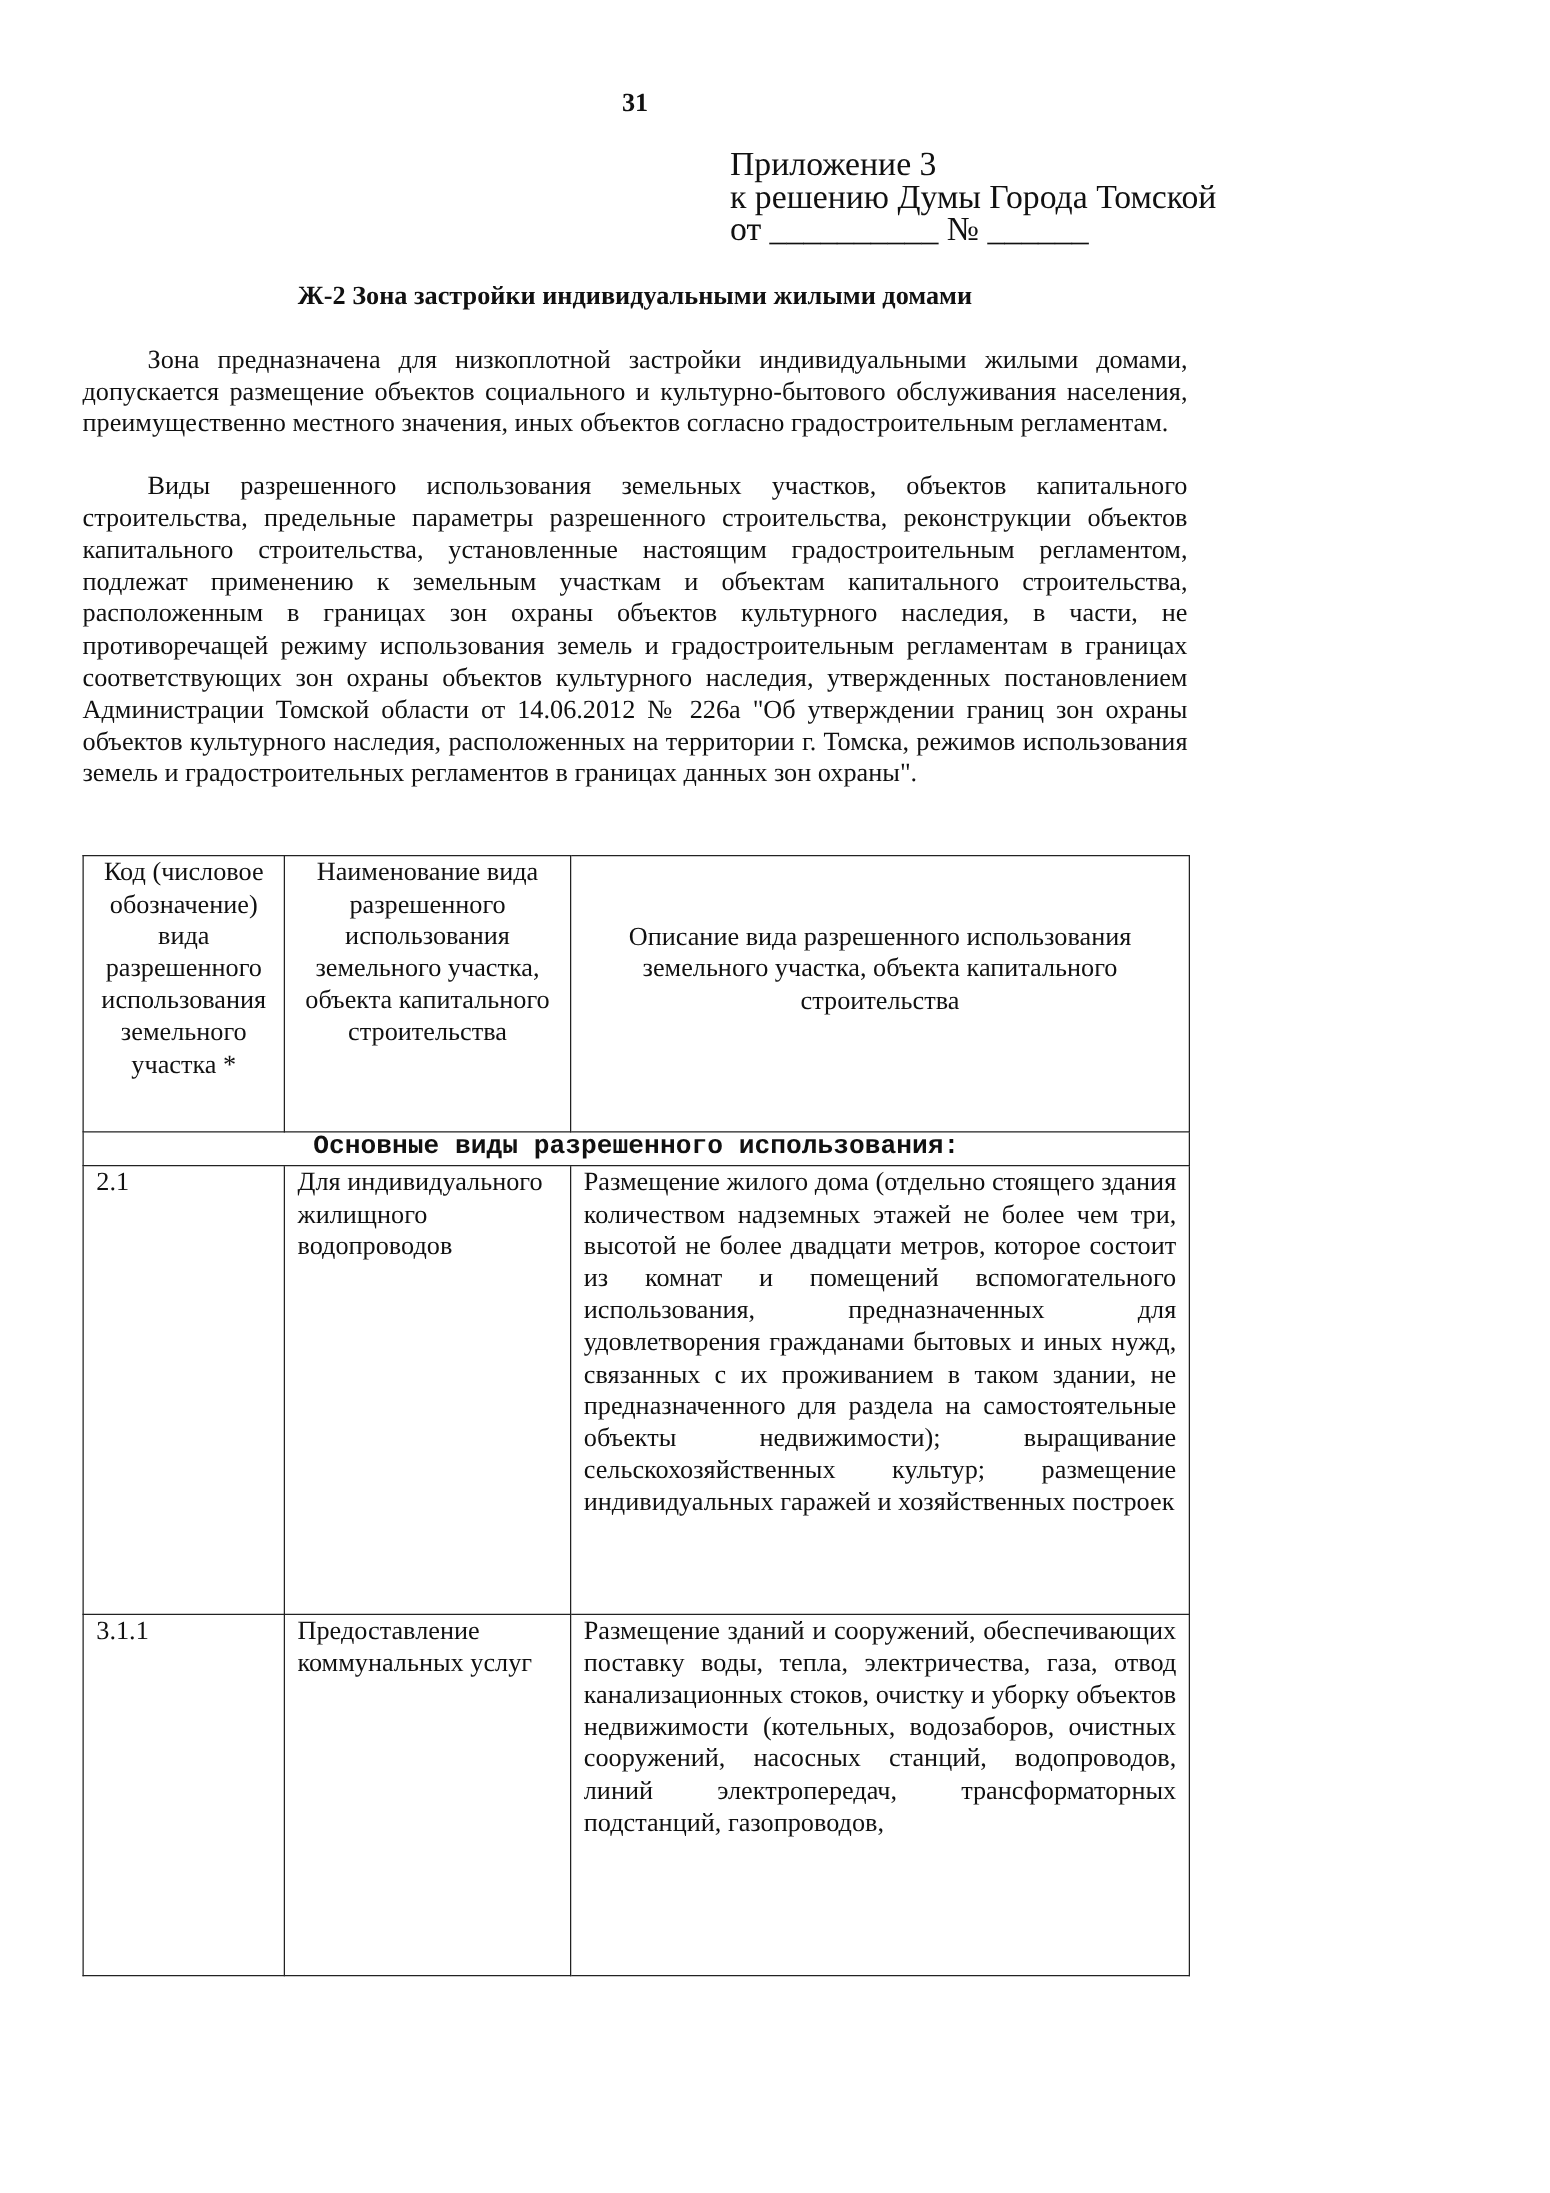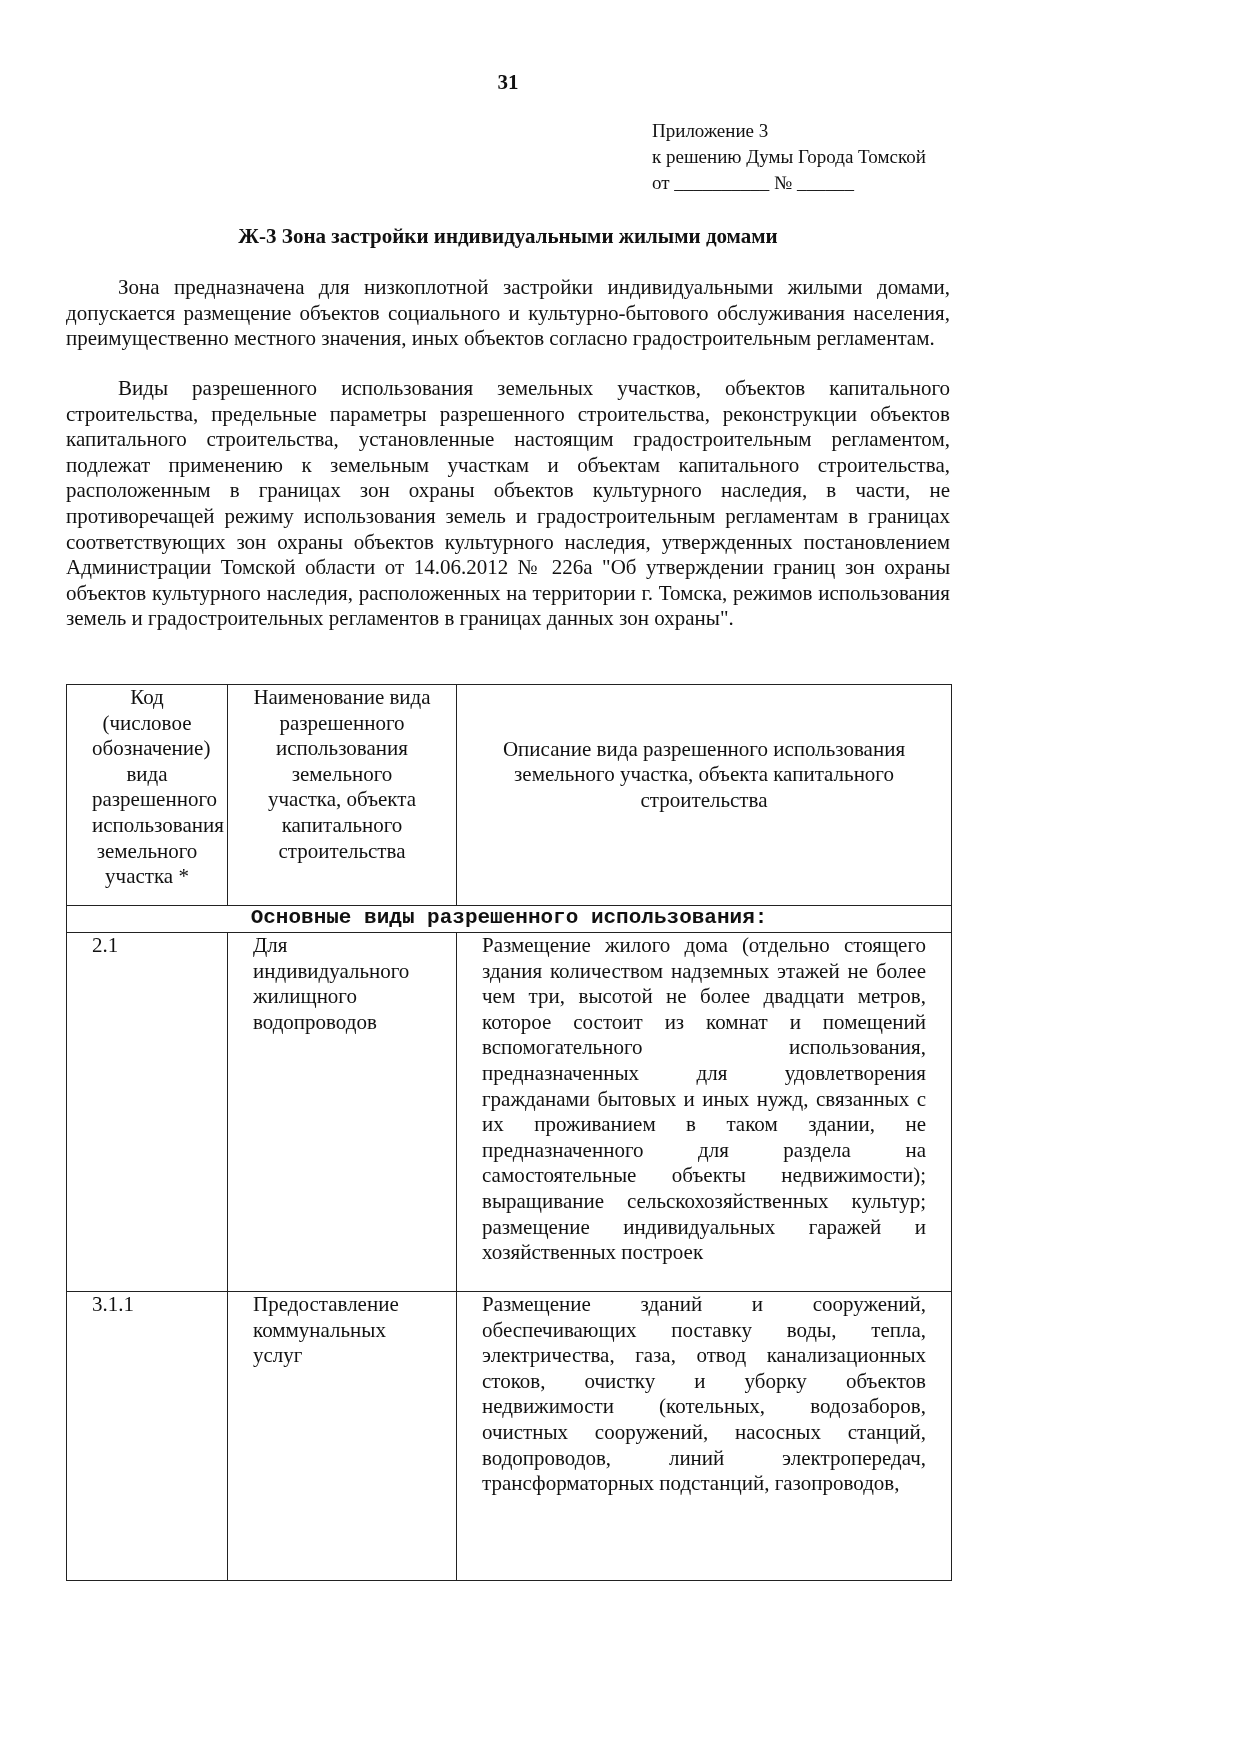--- a/index.html
+++ b/index.html
@@ -1,47 +1,47 @@
 <!DOCTYPE html>
 <html><head>
 <meta charset="utf-8">
 <style>
   html, body { margin:0; padding:0; background:#ffffff; }
   body { width:1240px; height:1754px; position:relative; overflow:hidden;
          font-family:"Liberation Serif", "DejaVu Serif", serif; color:#111; }
   .page-number { position:absolute; top:70px; left:0; width:1016px; text-align:center; font-size:21px;font-weight:bold; }
-  .appendix { position:absolute; top:118px; left:652px; font-size:19px; line-height:26px; }
+  .appendix { position:absolute; top:118px; left:584px; font-size:27px; line-height:26px; }
   .appendix div { white-space:nowrap; }
   .title { position:absolute; top:224px; left:66px; width:884px; text-align:center; font-size:21px; font-weight:bold; }
   .para { position:absolute; left:66px; width:884px; font-size:21px; line-height:25.6px; text-align:justify; text-indent:52px; margin:0; }
   .p1 { top:275px; }
   .p2 { top:376px; }
   table.reg { position:absolute; top:684px; left:66px; width:885px; border-collapse:collapse; font-size:21px; line-height:25.6px; table-layout:fixed; }
-  table.reg td { border:1.5px solid #222; vertical-align:top; padding:0 25px; }
+  table.reg td { border:1.5px solid #222; vertical-align:top; padding:0 10px; }
   col.c1 { width:161px; } col.c2 { width:229px; } col.c3 { width:495px; }
   .hdr td { text-align:center; padding:0 4px; height:180px; }
   .hdr td.mid { vertical-align:middle; padding-bottom:40px; }
   .section td { text-align:center; font-weight:bold; height:26px; line-height:24px;font-family:Liberation Mono, monospace; }
   .row1 td { height:358px; }
   .row2 td { height:288px; }
   .desc { text-align:justify; }
   .code, .name { text-align:left;border-radius:27px; }
 </style>
 </head>
 <body>
 
 <div class="page-number">31</div>
 
 <div class="appendix">
   <div>Приложение 3</div>
   <div>к решению Думы Города Томской</div>
   <div>от __________ № ______</div>
 </div>
 
-<div class="title">Ж-3 Зона застройки индивидуальными жилыми домами</div>
+<div class="title">Ж-2 Зона застройки индивидуальными жилыми домами</div>
 
 <p class="para p1">Зона предназначена для низкоплотной застройки индивидуальными жилыми домами, допускается размещение объектов социального и культурно-бытового обслуживания населения, преимущественно местного значения, иных объектов согласно градостроительным регламентам.</p>
 <p class="para p2">Виды разрешенного использования земельных участков, объектов капитального строительства, предельные параметры разрешенного строительства, реконструкции объектов капитального строительства, установленные настоящим градостроительным регламентом, подлежат применению к земельным участкам и объектам капитального строительства, расположенным в границах зон охраны объектов культурного наследия, в части, не противоречащей режиму использования земель и градостроительным регламентам в границах соответствующих зон охраны объектов культурного наследия, утвержденных постановлением Администрации Томской области от 14.06.2012 № 226а "Об утверждении границ зон охраны объектов культурного наследия, расположенных на территории г. Томска, режимов использования земель и градостроительных регламентов в границах данных зон охраны".</p>
 
 <table class="reg">
   <colgroup>
       <col class="c1">
       <col class="c2">
       <col class="c3">
     </colgroup>

